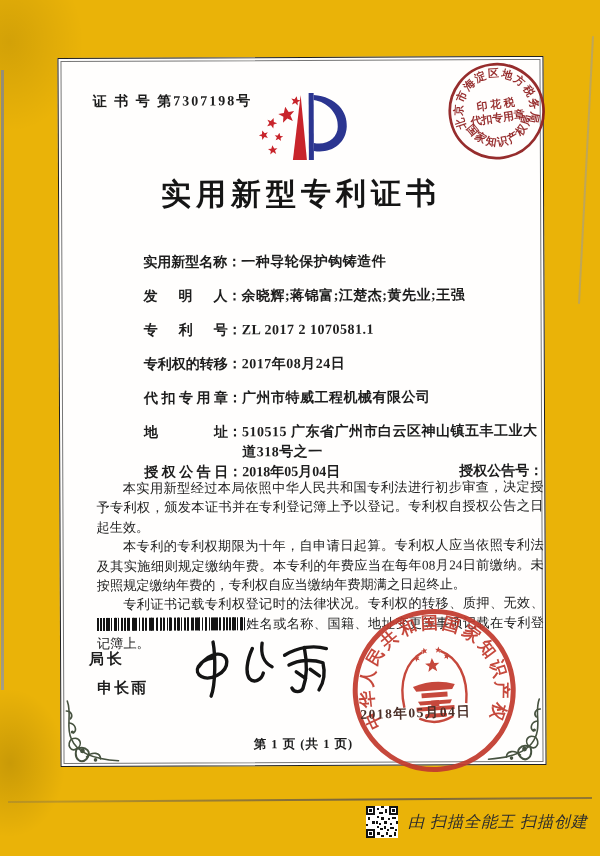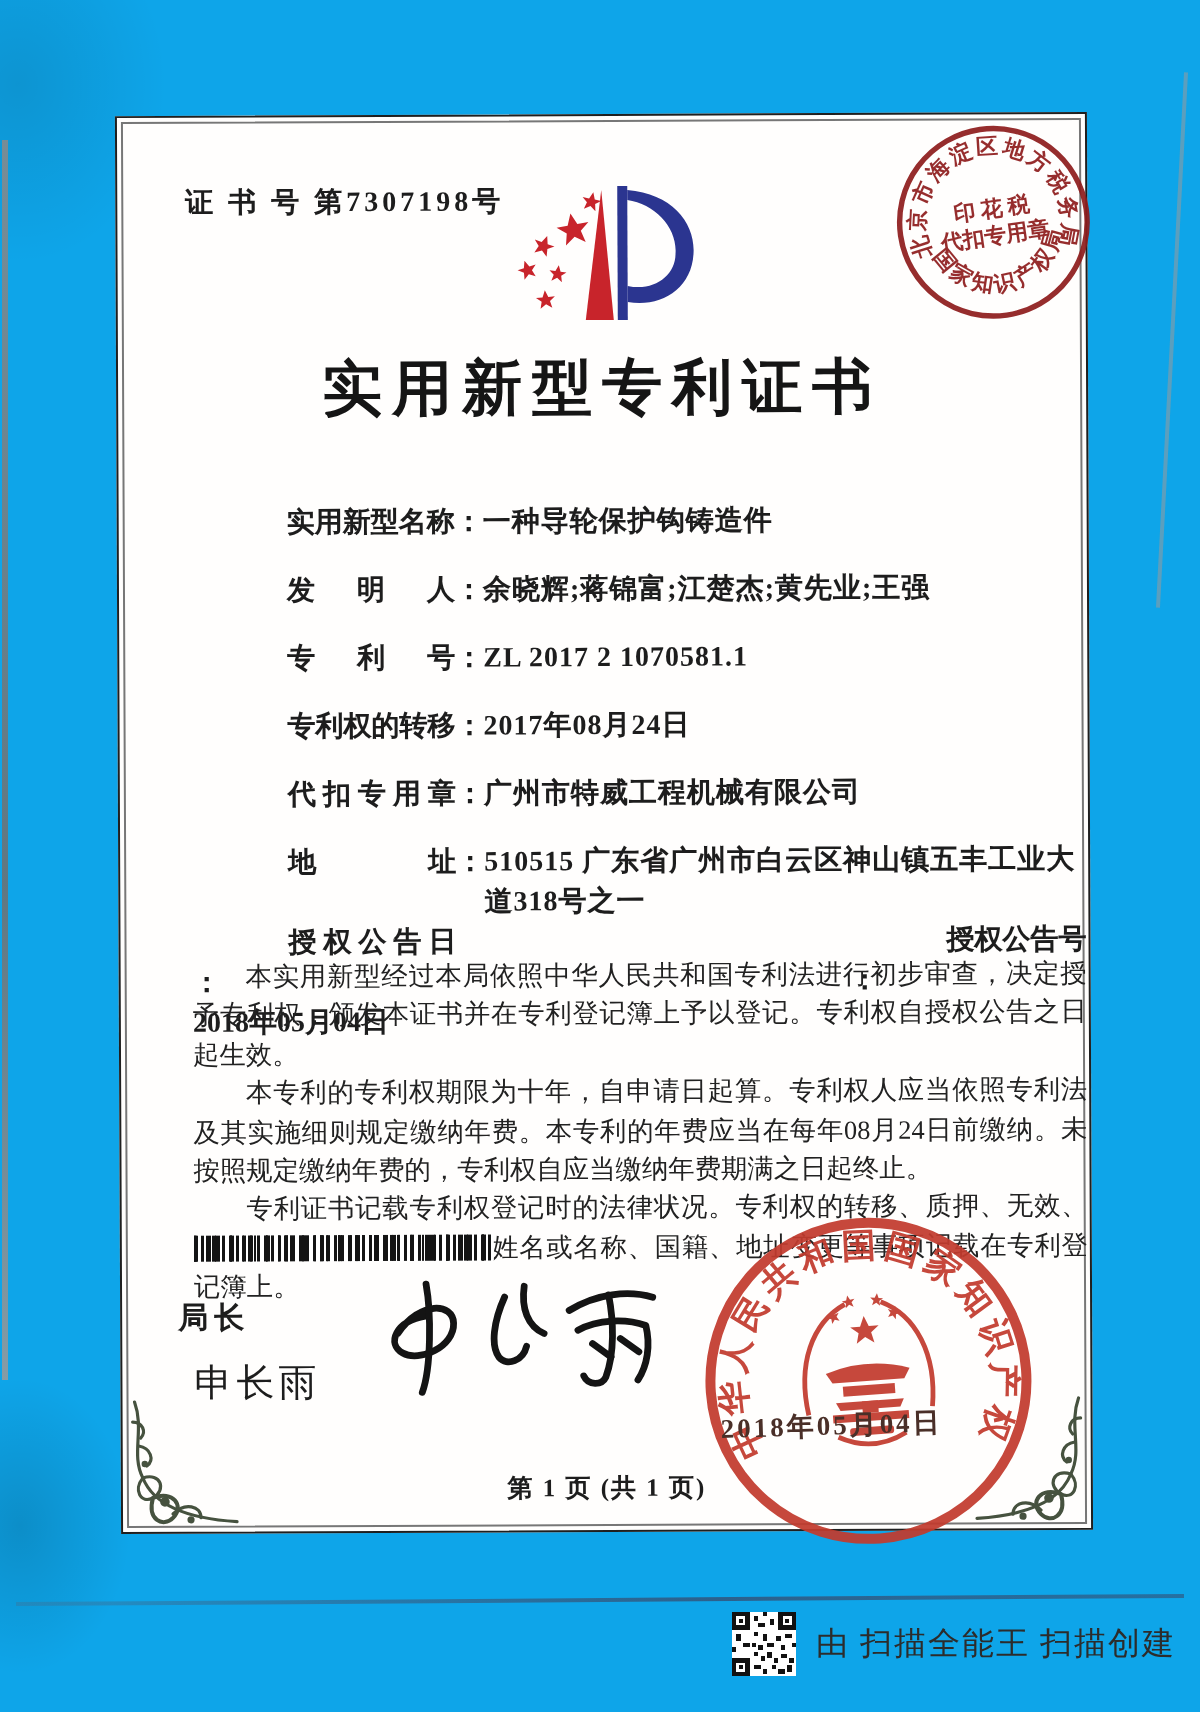--- a/index.html
+++ b/index.html
@@ -1,16 +1,16 @@
 <!DOCTYPE html>
 <html><head>
 <meta charset="utf-8">
 <style>
   html,body{margin:0;padding:0;background:#ffffff;}
-  .screen{position:relative;width:600px;height:856px;background:#0ea5e9;overflow:hidden;
+  .screen{position:relative;width:600px;height:856px;background:#eab308;overflow:hidden;
           font-family:"Liberation Serif","DejaVu Serif",serif;color:#1d1d1d;}
 
   
   .scan-shadow-tl{position:absolute;left:0;top:0;width:90px;height:140px;
     background:radial-gradient(ellipse at 10% 30%, rgba(0,0,0,0.10), rgba(0,0,0,0) 65%);}
   .scan-edge-left{position:absolute;left:1px;top:70px;width:3px;height:620px;
     background:linear-gradient(#8a8a8a,#6f6f6f 60%,#9a9a9a);opacity:.85;}
   .scan-edge-right{position:absolute;left:585px;top:36px;width:2px;height:268px;
     background:#9b9b9b;transform:rotate(3deg);opacity:.55;}
   .scan-shadow-bl{position:absolute;left:-14px;top:688px;width:80px;height:150px;
@@ -37,55 +37,55 @@
 
   
   .frow{position:absolute;left:36px;width:447px;display:flex;align-items:flex-start;
     font-size:14px;font-weight:600;line-height:20px;}
   .flabel{display:inline-block;width:84px;text-align:justify;text-align-last:justify;white-space:nowrap;margin-left:48px;}
   .fcolon{display:inline-block;width:14px;}
   .fvalue{flex:1;letter-spacing:.5px;}
   .r-name{top:194px}.r-inv{top:228px}.r-pno{top:262px}.r-fil{top:296px}
   .r-pat{top:330px}.r-addr{top:364px}
   .r-grant{top:404px;justify-content:space-between;}
-  .grant-left,.grant-right{display:flex;align-items:flex-start;flex-direction:column;}
+  .grant-left,.grant-right{display:flex;align-items:flex-start;}
   .grant-right .flabel{width:70px;}
 
   
   .paras{position:absolute;left:36px;top:420px;width:447px;}
   .paras p{margin:0;text-indent:2em;font-size:13.2px;line-height:19.4px;
     text-align:justify;font-weight:500;color:#222;}
 
   .barcode{position:absolute;left:36px;top:559px;width:150px;height:13px;
     background:
       repeating-linear-gradient(90deg,#141414 0 1.5px,transparent 1.5px 3.5px),
       repeating-linear-gradient(90deg,#141414 0 1px,transparent 1px 6px),
       repeating-linear-gradient(90deg,#141414 0 2px,transparent 2px 9px);
     background-color:#fff;}
 
   .director-title{position:absolute;left:28px;top:591px;font-size:15px;font-weight:700;
     font-family:Liberation Serif, serif;letter-spacing:3px;}
-  .director-name{position:absolute;left:36px;top:620px;font-size:19px;font-weight:400;
+  .director-name{position:absolute;left:36px;top:620px;font-size:15px;font-weight:700;
     font-family:"Liberation Sans","DejaVu Sans",sans-serif;letter-spacing:2px;}
 
   .signature{position:absolute;left:120px;top:576px;width:160px;height:70px;transform:rotate(-2deg);}
 
   .big-seal{position:absolute;left:288px;top:548px;width:170px;height:170px;transform:rotate(-4deg);opacity:.93;}
   .seal-date{position:absolute;left:299px;top:646px;width:170px;font-size:13.5px;font-weight:700;
     letter-spacing:1.5px;color:#4a2f28;transform:rotate(-1.5deg);}
 
   .ornament{position:absolute;width:58px;height:66px;bottom:1px;}
   .orn-left{left:1px;}
   .orn-right{right:1px;transform:scaleX(-1);}
 
   .page-num{position:absolute;left:0;top:678px;width:100%;text-align:center;font-size:12.5px;
     font-weight:600;letter-spacing:1px;}
 
   
-  .scan-footer{position:absolute;left:366px;top:806px;display:flex;align-items:center;}
+  .scan-footer{position:absolute;left:366px;top:806px;display:flex;align-items:center;font-style:italic;}
   .qr{width:32px;height:32px;margin-right:10px;}
   .scan-text{font-size:16px;color:#2c2c2c;letter-spacing:1px;white-space:nowrap;
     font-family:"Liberation Serif","DejaVu Serif",serif;}
 
   .seal-ring-text{fill:#c23b2e;font-size:17px;font-weight:700;letter-spacing:3.2px;
     font-family:"Liberation Serif","DejaVu Serif",serif;}
   .stamp-ring-text{fill:#8e1c1c;font-size:10.5px;font-weight:700;letter-spacing:1.5px;
     font-family:"Liberation Serif","DejaVu Serif",serif;}
   .stamp-center-text{fill:#8e1c1c;font-weight:700;text-anchor:middle;
     font-family:"Liberation Serif","DejaVu Serif",serif;}

